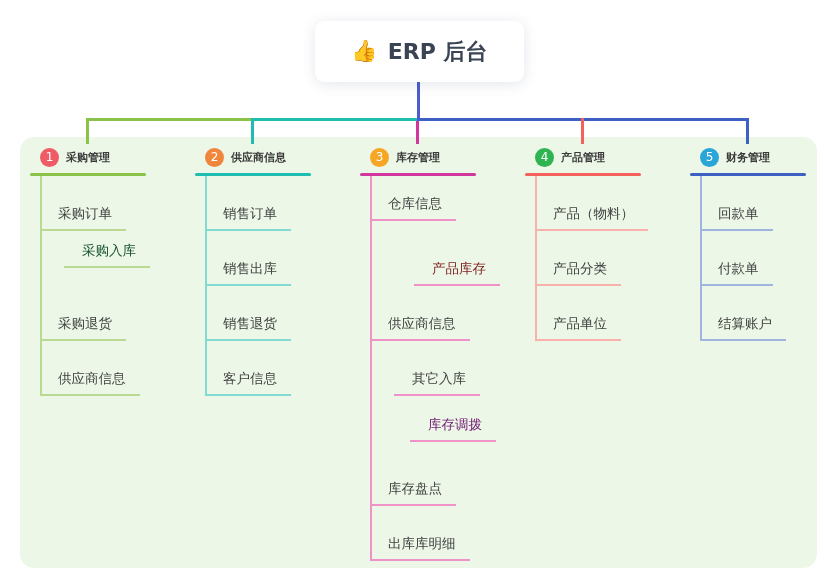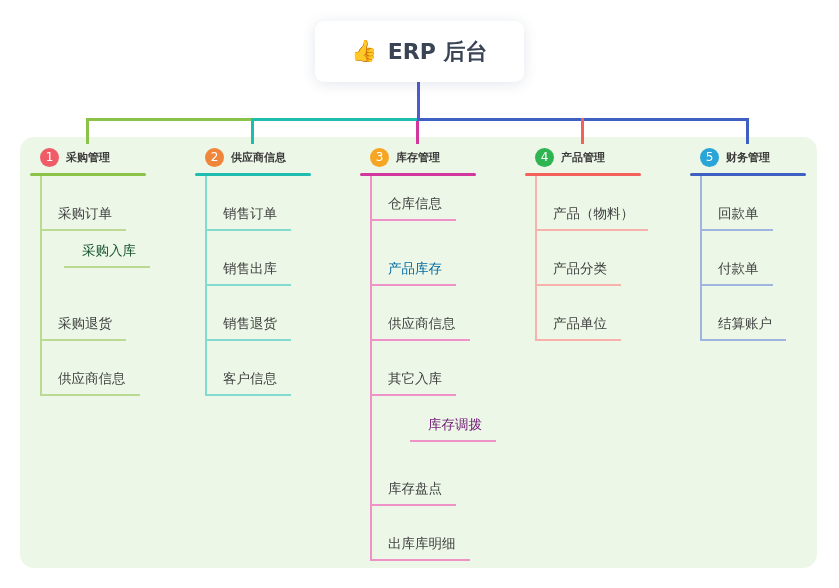--- a/index.html
+++ b/index.html
@@ -75,23 +75,23 @@
         <div class="item" style="top: 224px; border-bottom-color: rgb(130, 218, 208); color: rgb(63, 63, 63);">客户信息</div>
       </div>
       <div class="branch" style="left: 360px; top: 146px; height: 423px;">
         <div class="b-title">
           <span class="badge" style="background: rgb(246, 166, 35);">3</span>
           <span class="b-label" style="color: rgb(58, 58, 58);">库存管理</span>
         </div>
         <div class="b-underline" style="background: rgb(210, 55, 158);"></div>
         <div class="spine" style="background: rgb(239, 146, 200); height: 385px;"></div>
         <div class="item" style="top: 49px; border-bottom-color: rgb(239, 146, 200); color: rgb(63, 63, 63);">仓库信息</div>
-        <div class="item" style="top: 114px; border-bottom-color: rgb(239, 146, 200); color: #0369a1;">产品库存</div>
+        <div class="item" style="top: 114px; border-bottom-color: rgb(239, 146, 200); color: #7f1d1d; margin-left: 44px;">产品库存</div>
         <div class="item" style="top: 169px; border-bottom-color: rgb(239, 146, 200); color: rgb(63, 63, 63);">供应商信息</div>
-        <div class="item" style="top: 224px; border-bottom-color: rgb(239, 146, 200); color: rgb(63, 63, 63);">其它入库</div>
+        <div class="item" style="top: 224px; border-bottom-color: rgb(239, 146, 200); color: rgb(63, 63, 63); margin-left: 24px;">其它入库</div>
         <div class="item" style="top: 270px; border-bottom-color: rgb(239, 146, 200); color: #701a75; margin-left: 40px;">库存调拨</div>
         <div class="item" style="top: 334px; border-bottom-color: rgb(239, 146, 200); color: rgb(63, 63, 63);">库存盘点</div>
         <div class="item" style="top: 389px; border-bottom-color: rgb(239, 146, 200); color: rgb(63, 63, 63);">出库库明细</div>
       </div>
       <div class="branch" style="left: 525px; top: 146px; height: 203px;">
         <div class="b-title">
           <span class="badge" style="background: rgb(46, 181, 82);">4</span>
           <span class="b-label" style="color: rgb(58, 58, 58);">产品管理</span>
         </div>
         <div class="b-underline" style="background: rgb(244, 96, 92);"></div>

